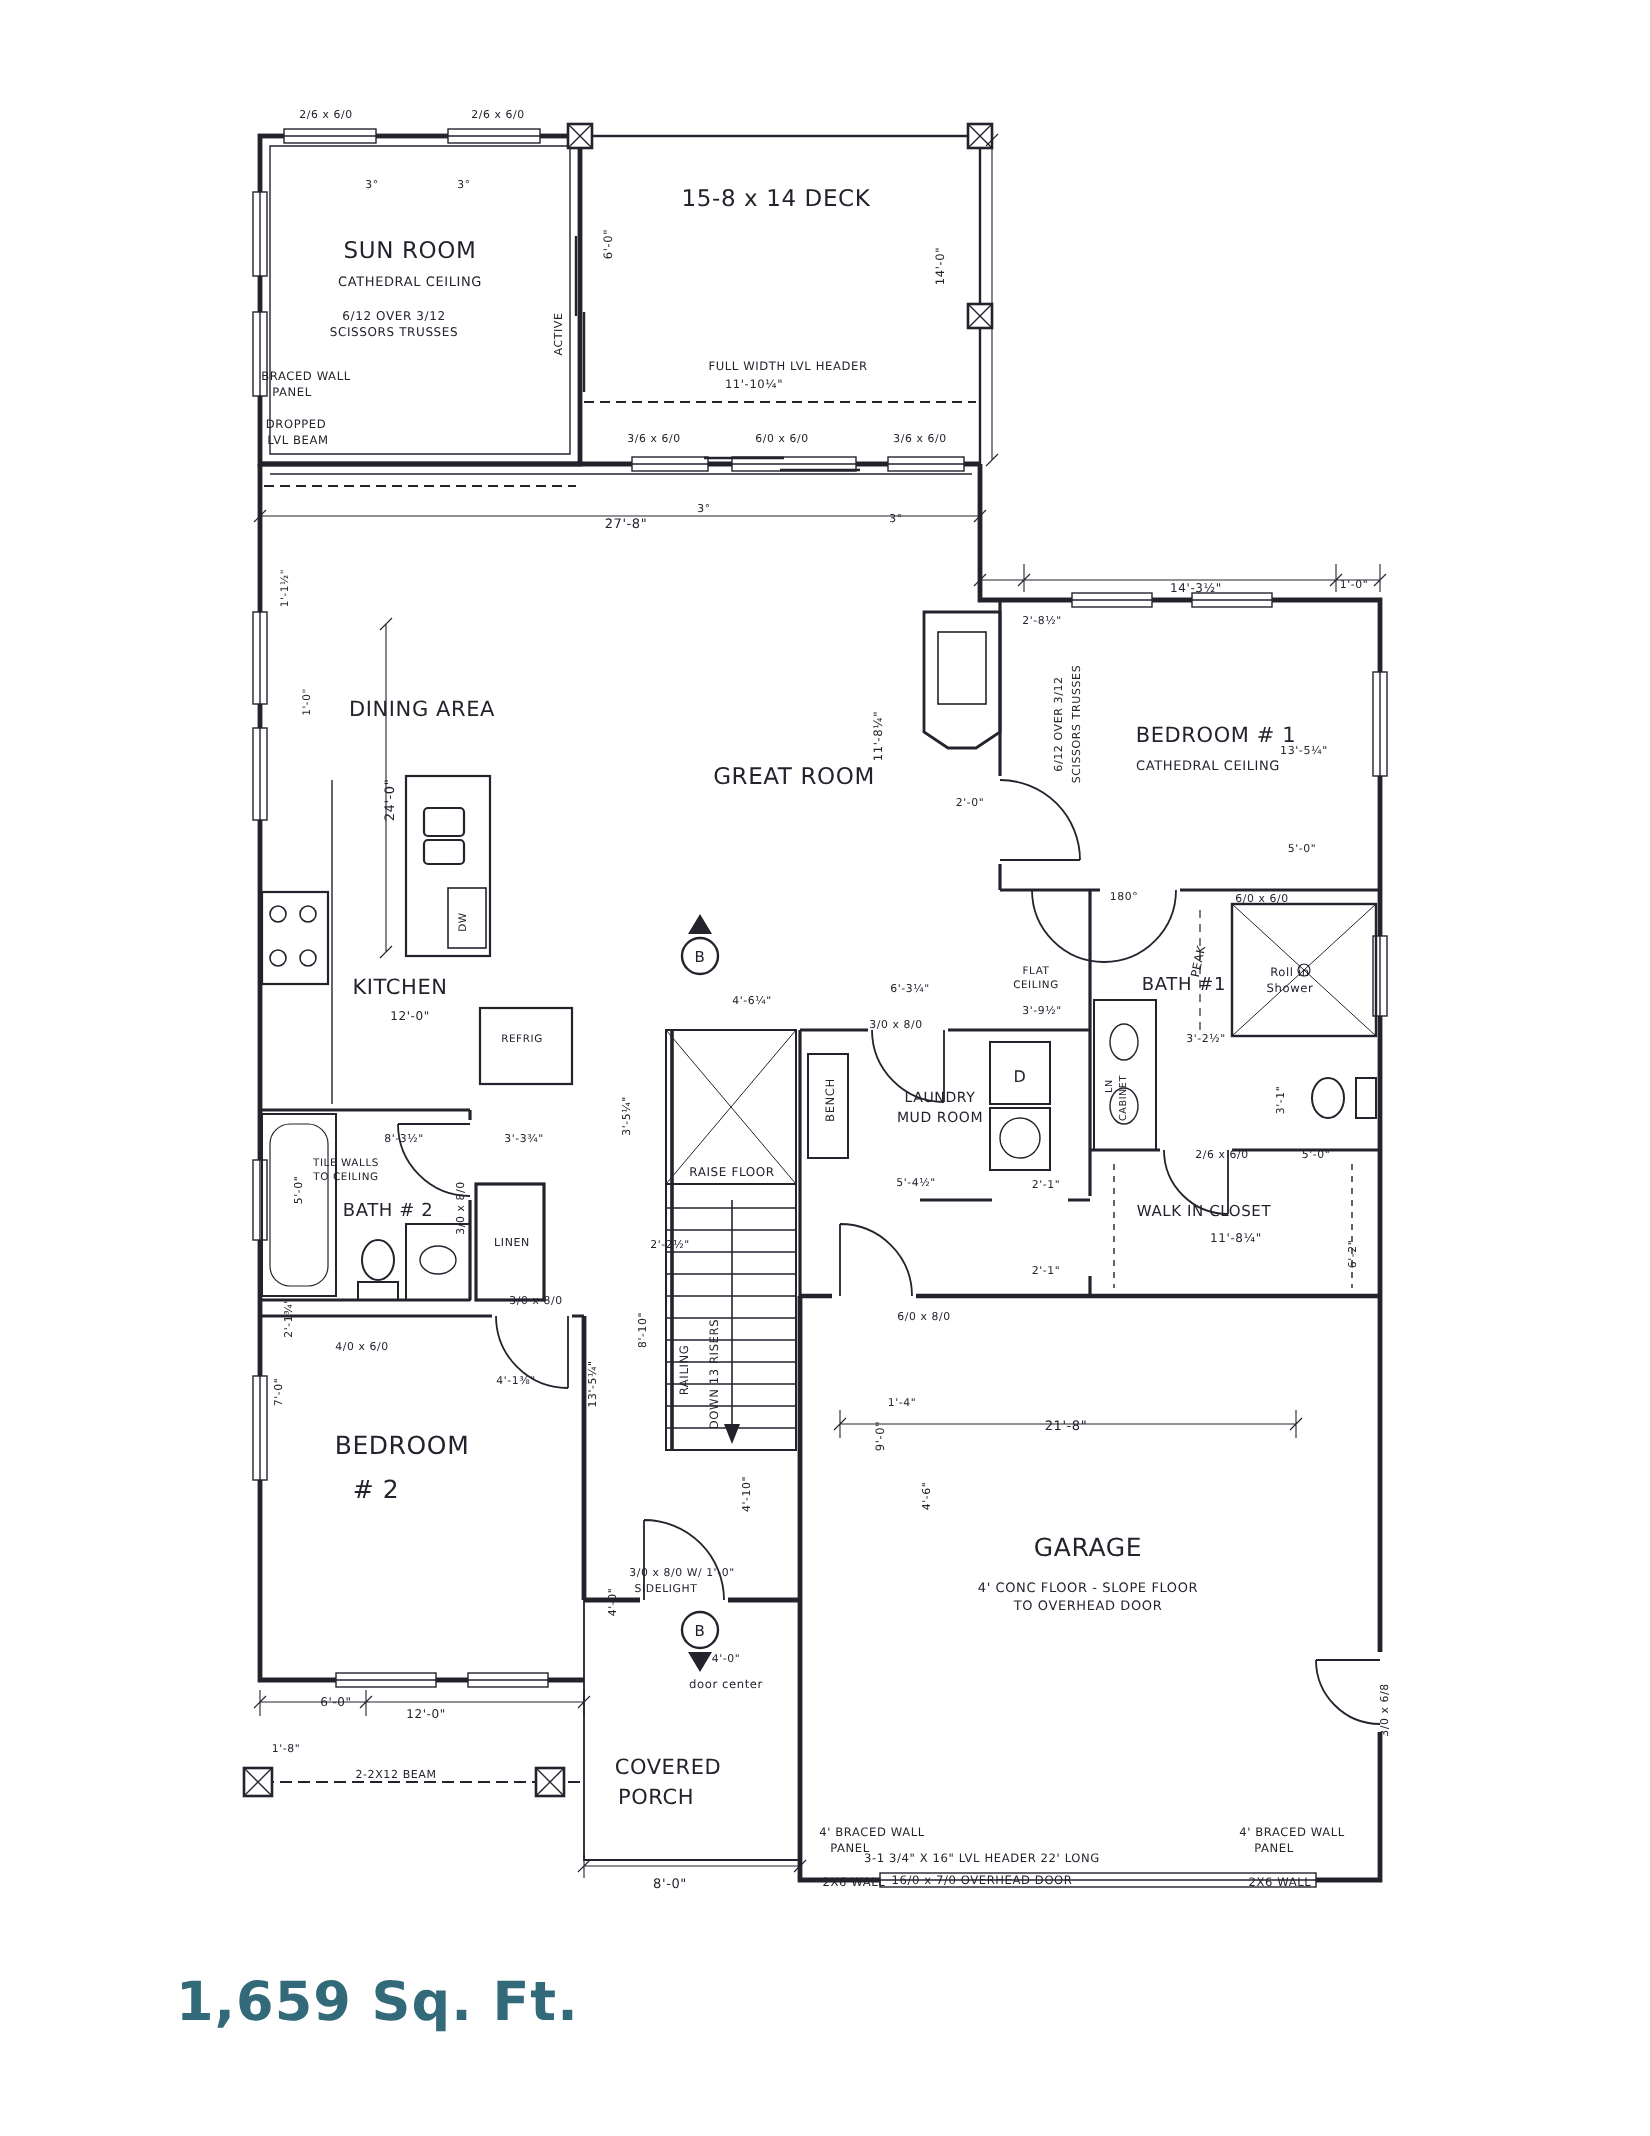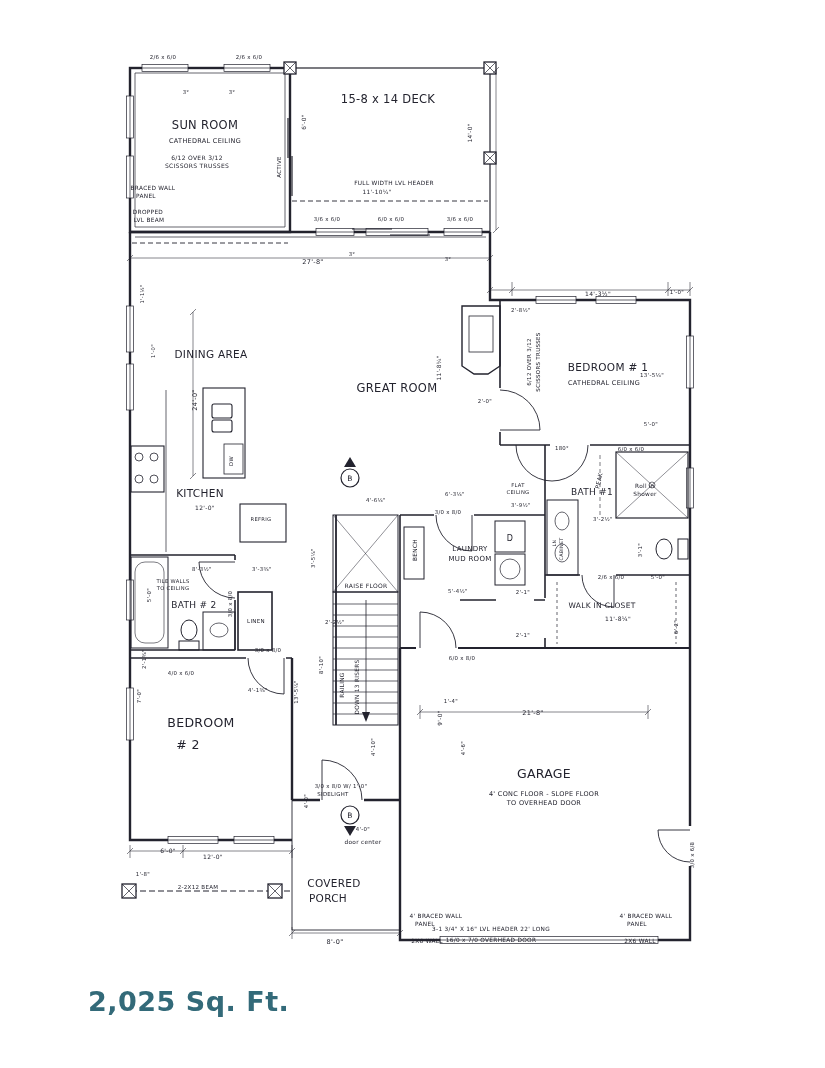--- a/index.html
+++ b/index.html
@@ -310,13 +310,13 @@
       <text x="168" y="853" font-size="6" text-anchor="middle">6'-0"</text>
       <text x="213" y="859" font-size="6" text-anchor="middle">12'-0"</text>
       <text x="335" y="944" font-size="6.5" text-anchor="middle">8'-0"</text>
       <text x="143" y="876" font-size="5.4" text-anchor="middle">1'-8"</text>
       <text x="315" y="558" font-size="5.4" text-anchor="middle" transform="rotate(-90 315 558)">3'-5¼"</text>
       <text x="350" y="481" font-size="7.5" text-anchor="middle">B</text>
       <text x="350" y="818" font-size="7.5" text-anchor="middle">B</text>
     </g>
 </svg>
 
-<div class="area-label">2,025 Sq. Ft.</div>
+<div class="area-label">1,659 Sq. Ft.</div>
 
 </body></html>

